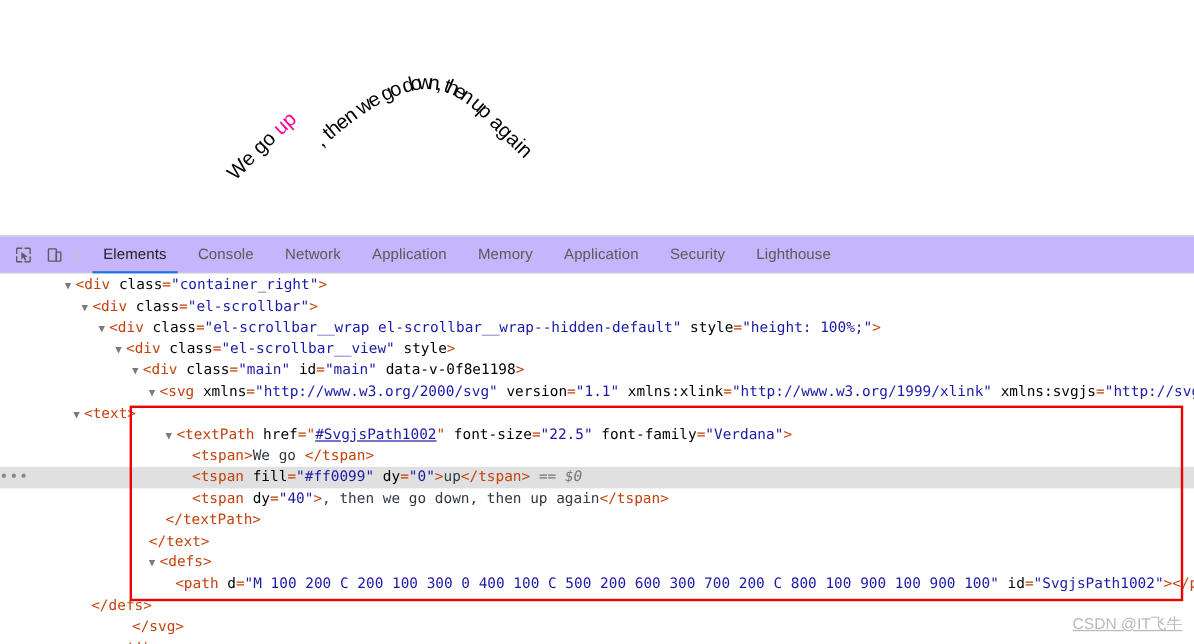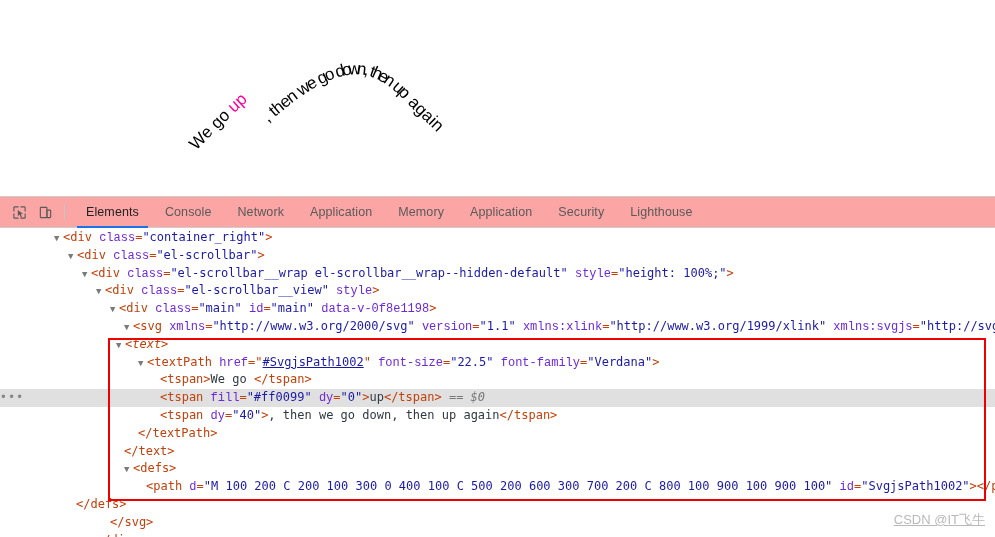--- a/index.html
+++ b/index.html
@@ -34,21 +34,21 @@
     height: 341px;
     background: #ffffff;
     border-top: 1px solid #cdcdcd;
     box-sizing: border-box;
   }
 
   
   #dt-toolbar {
     position: relative;
     height: 31px;
-    background: #fca5a5;
+    background: #c4b5fd;
     border-bottom: 1px solid #cdcdcd;
     display: flex;
     align-items: center;
     box-sizing: border-box;
   }
   .dt-icon-btn {
     width: 26px;
     height: 26px;
     display: flex;
     align-items: center;
@@ -110,21 +110,21 @@
     white-space: pre;
     padding-left: 0;
   }
   .dom-line.highlight {
     background: #e0e0e0;
   }
   .dom-line .txt { position: relative; z-index: 2; }
 
   
   .tg   { color: #c2410c; }  
-  .an   { color: #6d28d9; font-family: Liberation Mono, monospace; }  
+  .an   { color: #000000; }  
   .av   { color: #1a1aa6; }  
   .tx   { color: #303942; }  
   .lnk  { color: #1a1aa6; text-decoration: underline; cursor: pointer; }
   .sel  { color: #777777; font-style: italic; }
   .arrow {
     color: #7a7a7a;
     font-size: 9px;
     display: inline-block;
     width: 9px;
   }
@@ -215,21 +215,21 @@
       </div>
   </div>
 
   <div id="dom-tree">
       <div class="dom-line"><span class="txt" style="padding-left: 54px;"><span class="arrow">▼</span><span class="tg">&lt;div </span><span class="an">class</span><span class="tg">=</span><span class="av">"container_right"</span><span class="tg">&gt;</span></span></div>
       <div class="dom-line"><span class="txt" style="padding-left: 68px;"><span class="arrow">▼</span><span class="tg">&lt;div </span><span class="an">class</span><span class="tg">=</span><span class="av">"el-scrollbar"</span><span class="tg">&gt;</span></span></div>
       <div class="dom-line"><span class="txt" style="padding-left: 82px;"><span class="arrow">▼</span><span class="tg">&lt;div </span><span class="an">class</span><span class="tg">=</span><span class="av">"el-scrollbar__wrap el-scrollbar__wrap--hidden-default"</span><span class="tg"> </span><span class="an">style</span><span class="tg">=</span><span class="av">"height: 100%;"</span><span class="tg">&gt;</span></span></div>
       <div class="dom-line"><span class="txt" style="padding-left: 96px;"><span class="arrow">▼</span><span class="tg">&lt;div </span><span class="an">class</span><span class="tg">=</span><span class="av">"el-scrollbar__view"</span><span class="tg"> </span><span class="an">style</span><span class="tg">&gt;</span></span></div>
       <div class="dom-line"><span class="txt" style="padding-left: 110px;"><span class="arrow">▼</span><span class="tg">&lt;div </span><span class="an">class</span><span class="tg">=</span><span class="av">"main"</span><span class="tg"> </span><span class="an">id</span><span class="tg">=</span><span class="av">"main"</span><span class="tg"> </span><span class="an">data-v-0f8e1198</span><span class="tg">&gt;</span></span></div>
       <div class="dom-line"><span class="txt" style="padding-left: 124px;"><span class="arrow">▼</span><span class="tg">&lt;svg </span><span class="an">xmlns</span><span class="tg">=</span><span class="av">"http://www.w3.org/2000/svg"</span><span class="tg"> </span><span class="an">version</span><span class="tg">=</span><span class="av">"1.1"</span><span class="tg"> </span><span class="an">xmlns:xlink</span><span class="tg">=</span><span class="av">"http://www.w3.org/1999/xlink"</span><span class="tg"> </span><span class="an">xmlns:svgjs</span><span class="tg">=</span><span class="av">"http://svgjs.dev/svgjs"</span></span></div>
-      <div class="dom-line"><span class="txt" style="padding-left: 116px; font-style: italic;"><span class="arrow">▼</span><span class="tg">&lt;text&gt;</span></span></div>
+      <div class="dom-line"><span class="txt" style="padding-left: 61px;"><span class="arrow">▼</span><span class="tg">&lt;text&gt;</span></span></div>
       <div class="dom-line"><span class="txt" style="padding-left: 138px;"><span class="arrow">▼</span><span class="tg">&lt;textPath </span><span class="an">href</span><span class="tg">="</span><span class="lnk">#SvgjsPath1002</span><span class="tg">" </span><span class="an">font-size</span><span class="tg">=</span><span class="av">"22.5"</span><span class="tg"> </span><span class="an">font-family</span><span class="tg">=</span><span class="av">"Verdana"</span><span class="tg">&gt;</span></span></div>
       <div class="dom-line"><span class="txt" style="padding-left: 160px;"><span class="tg">&lt;tspan&gt;</span><span class="tx">We go </span><span class="tg">&lt;/tspan&gt;</span></span></div>
       <div class="dom-line highlight"><span class="gutter-dots">•••</span><span class="txt" style="padding-left: 160px;"><span class="tg">&lt;tspan </span><span class="an">fill</span><span class="tg">=</span><span class="av">"#ff0099"</span><span class="tg"> </span><span class="an">dy</span><span class="tg">=</span><span class="av">"0"</span><span class="tg">&gt;</span><span class="tx">up</span><span class="tg">&lt;/tspan&gt;</span><span class="sel"> == $0</span></span></div>
       <div class="dom-line"><span class="txt" style="padding-left: 160px;"><span class="tg">&lt;tspan </span><span class="an">dy</span><span class="tg">=</span><span class="av">"40"</span><span class="tg">&gt;</span><span class="tx">, then we go down, then up again</span><span class="tg">&lt;/tspan&gt;</span></span></div>
       <div class="dom-line"><span class="txt" style="padding-left: 138px;"><span class="tg">&lt;/textPath&gt;</span></span></div>
       <div class="dom-line"><span class="txt" style="padding-left: 124px;"><span class="tg">&lt;/text&gt;</span></span></div>
       <div class="dom-line"><span class="txt" style="padding-left: 124px;"><span class="arrow">▼</span><span class="tg">&lt;defs&gt;</span></span></div>
       <div class="dom-line"><span class="txt" style="padding-left: 146px;"><span class="tg">&lt;path </span><span class="an">d</span><span class="tg">=</span><span class="av">"M 100 200 C 200 100 300 0 400 100 C 500 200 600 300 700 200 C 800 100 900 100 900 100"</span><span class="tg"> </span><span class="an">id</span><span class="tg">=</span><span class="av">"SvgjsPath1002"</span><span class="tg">&gt;&lt;/path&gt;</span></span></div>
       <div class="dom-line"><span class="txt" style="padding-left: 76px;"><span class="tg">&lt;/defs&gt;</span></span></div>
       <div class="dom-line"><span class="txt" style="padding-left: 110px;"><span class="tg">&lt;/svg&gt;</span></span></div>

